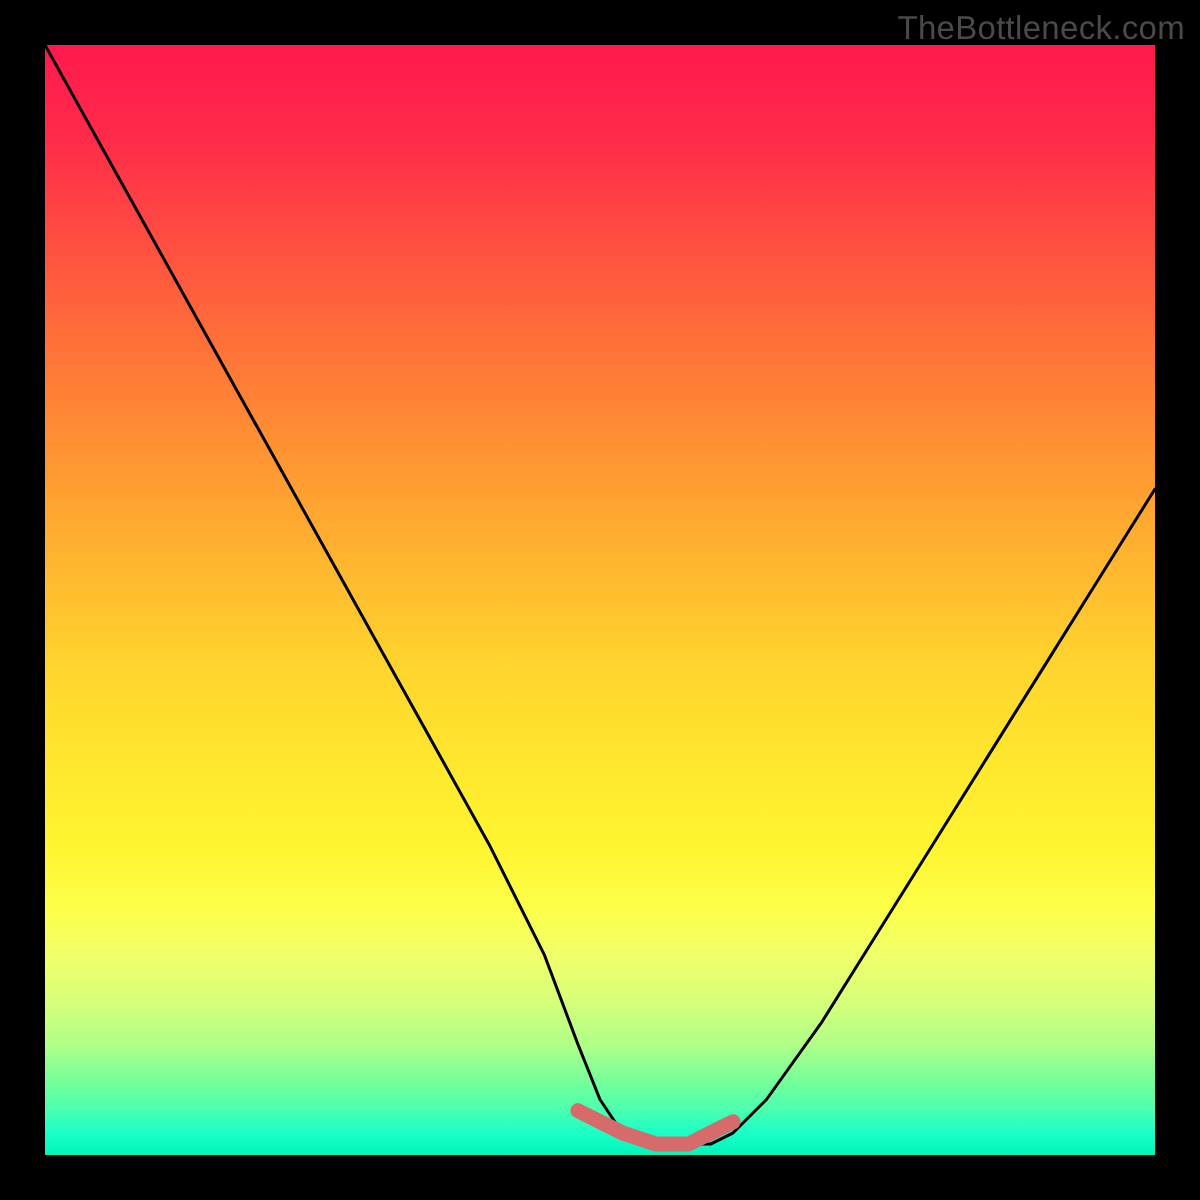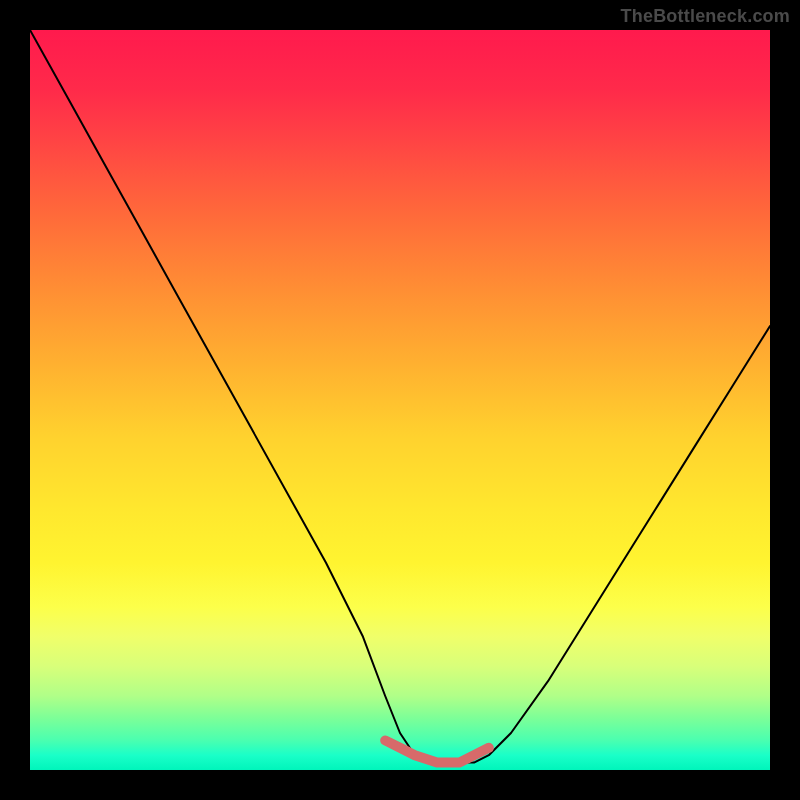--- a/index.html
+++ b/index.html
@@ -33,22 +33,22 @@
       #7cff98 93%,
       #4affb0 96%,
       #1affc8 98%,
       #00f5bb 100%);
   }
   .watermark {
     position: absolute;
     top: 6px;
     right: 10px;
     font-family: Arial, Helvetica, sans-serif;
-    font-size: 18px;
-    font-weight: 700;
+    font-size: 22px;
+    font-weight: 400;
     color: #4a4a4a;
     letter-spacing: 0.2px;
   }
   svg.curve {
     position: absolute;
     left: 0; top: 0;
     width: 740px; height: 740px;
   }
 </style>
 </head>

